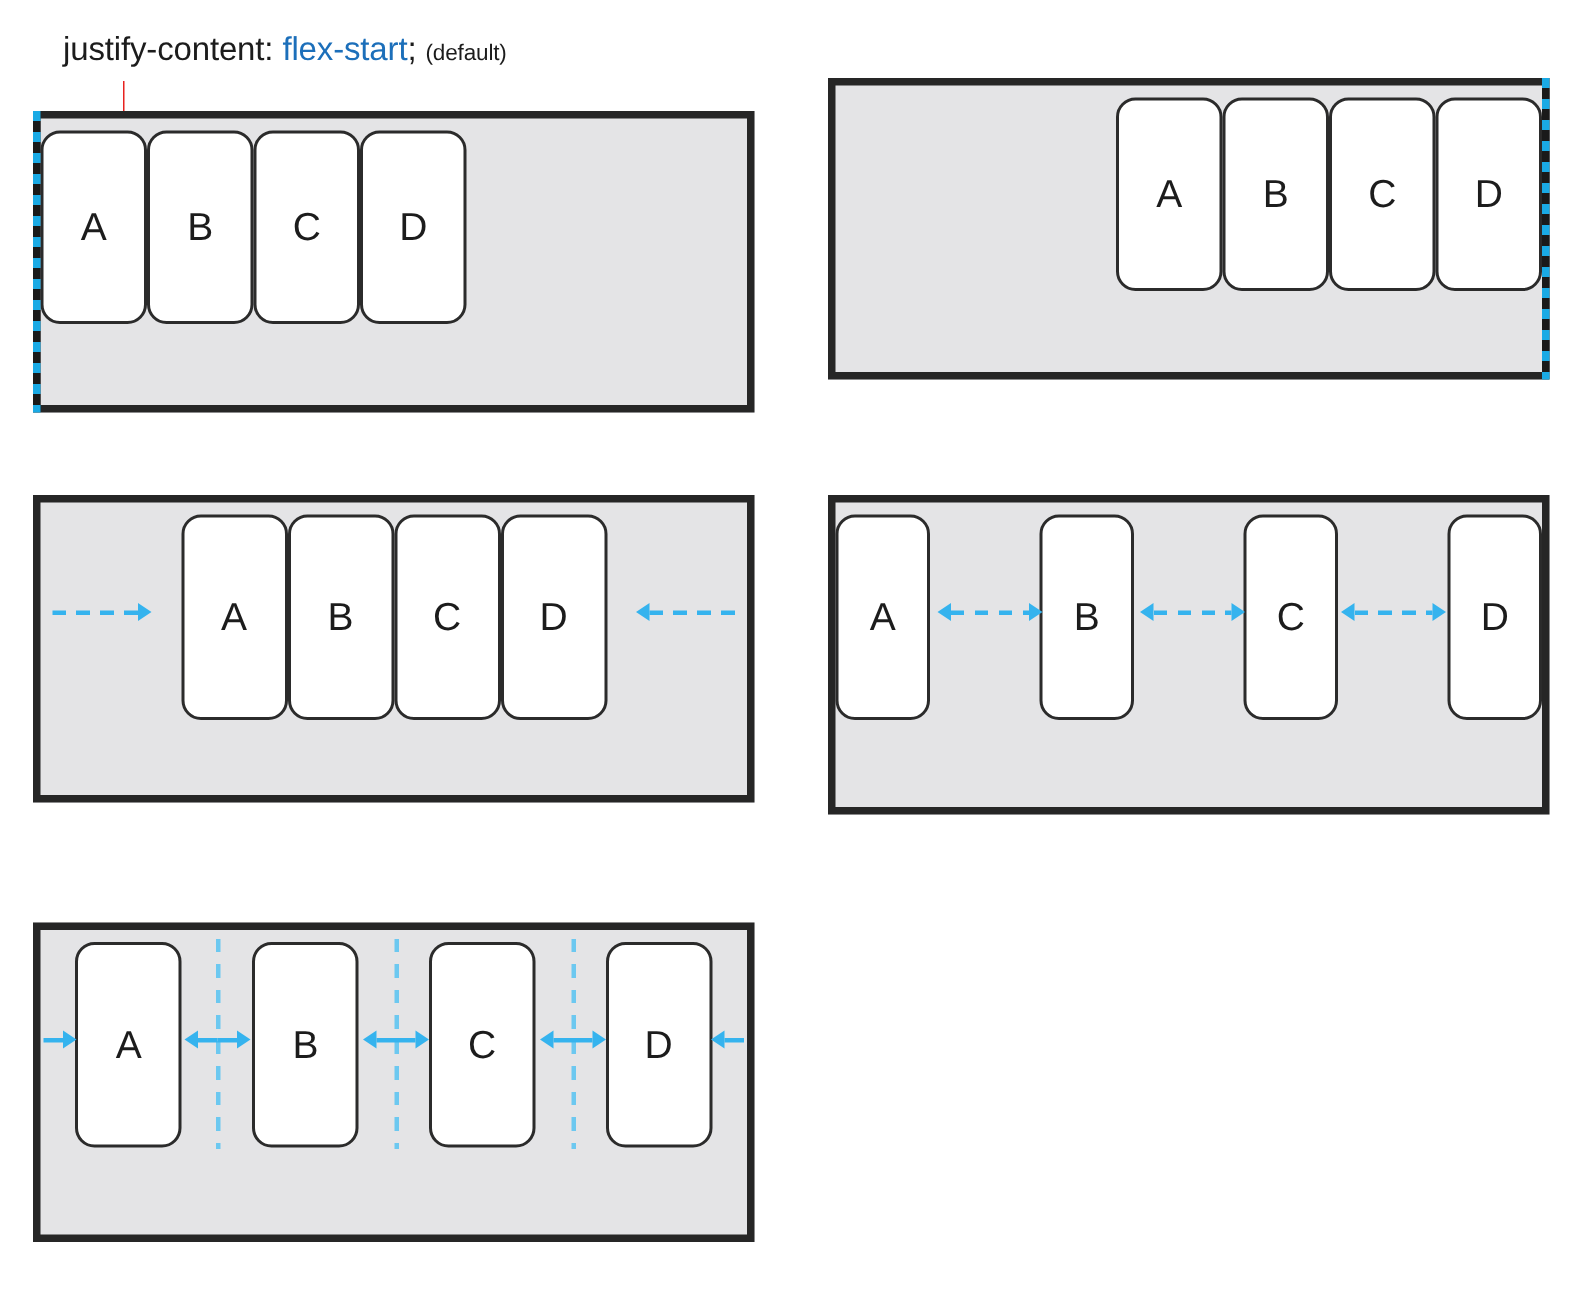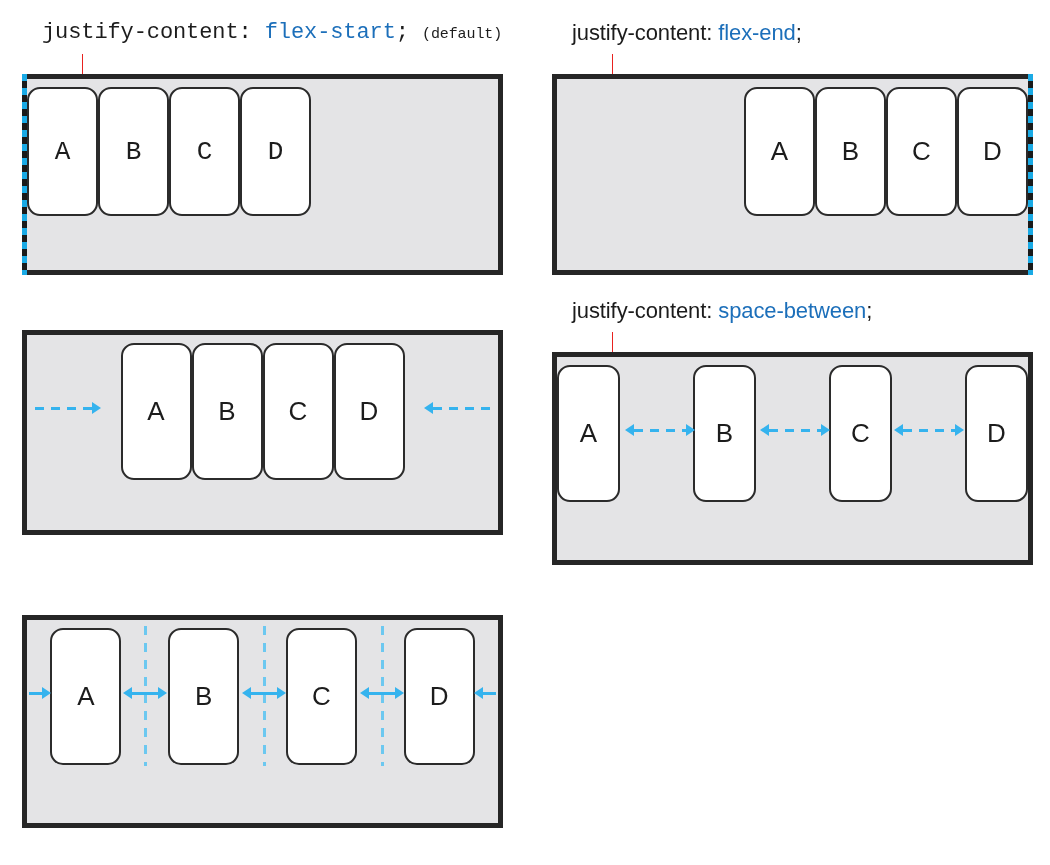--- a/index.html
+++ b/index.html
@@ -12,21 +12,21 @@
     height: 865px;
     position: relative;
     font-family: "Liberation Sans", sans-serif;
     overflow: hidden;
   }
 
   
   .panel {
     position: absolute;
   }
-  .panel.p0 { left: 22px;  top: 22px; font-family: Liberation Mono, monospace;  }
+  .panel.p0 { left: 22px;  top: 22px;  }
   .panel.p1 { left: 552px; top: 22px;  }
   .panel.p2 { left: 22px;  top: 300px; }
   .panel.p3 { left: 552px; top: 300px; }
   .panel.p4 { left: 22px;  top: 585px; }
 
   
   .caption {
     font-size: 22px;
     color: #1c1c1c;
     white-space: nowrap;
@@ -181,24 +181,20 @@
     <div class="items start">
       <div class="item">A</div>
       <div class="item">B</div>
       <div class="item">C</div>
       <div class="item">D</div>
     </div>
   </div>
 </div>
 
 <div class="panel p1">
-  <div class="caption">
-    <span class="prop">justify-content:</span>
-    <span class="value">flex-end</span><span class="semi">;</span>
-  </div>
   <div class="tick"></div>
   <div class="container wide">
     <div class="edge-marker right"></div>
     <div class="items end">
       <div class="item">A</div>
       <div class="item">B</div>
       <div class="item">C</div>
       <div class="item">D</div>
     </div>
   </div>
@@ -220,24 +216,20 @@
       </div>
       <div class="arr" style="right:8px; width:66px;">
         <div class="shaft" style="left:9px; right:0;"></div>
         <div class="head l"></div>
       </div>
     </div>
   </div>
 </div>
 
 <div class="panel p3">
-  <div class="caption">
-    <span class="prop">justify-content:</span>
-    <span class="value">space-between</span><span class="semi">;</span>
-  </div>
   <div class="tick"></div>
   <div class="container tall2">
     <div class="items between tallrow">
       <div class="item">A</div>
       <div class="item">B</div>
       <div class="item">C</div>
       <div class="item">D</div>
     </div>
     <div class="arrow-row">
       <div class="arr" style="left:68px; width:70px;">

